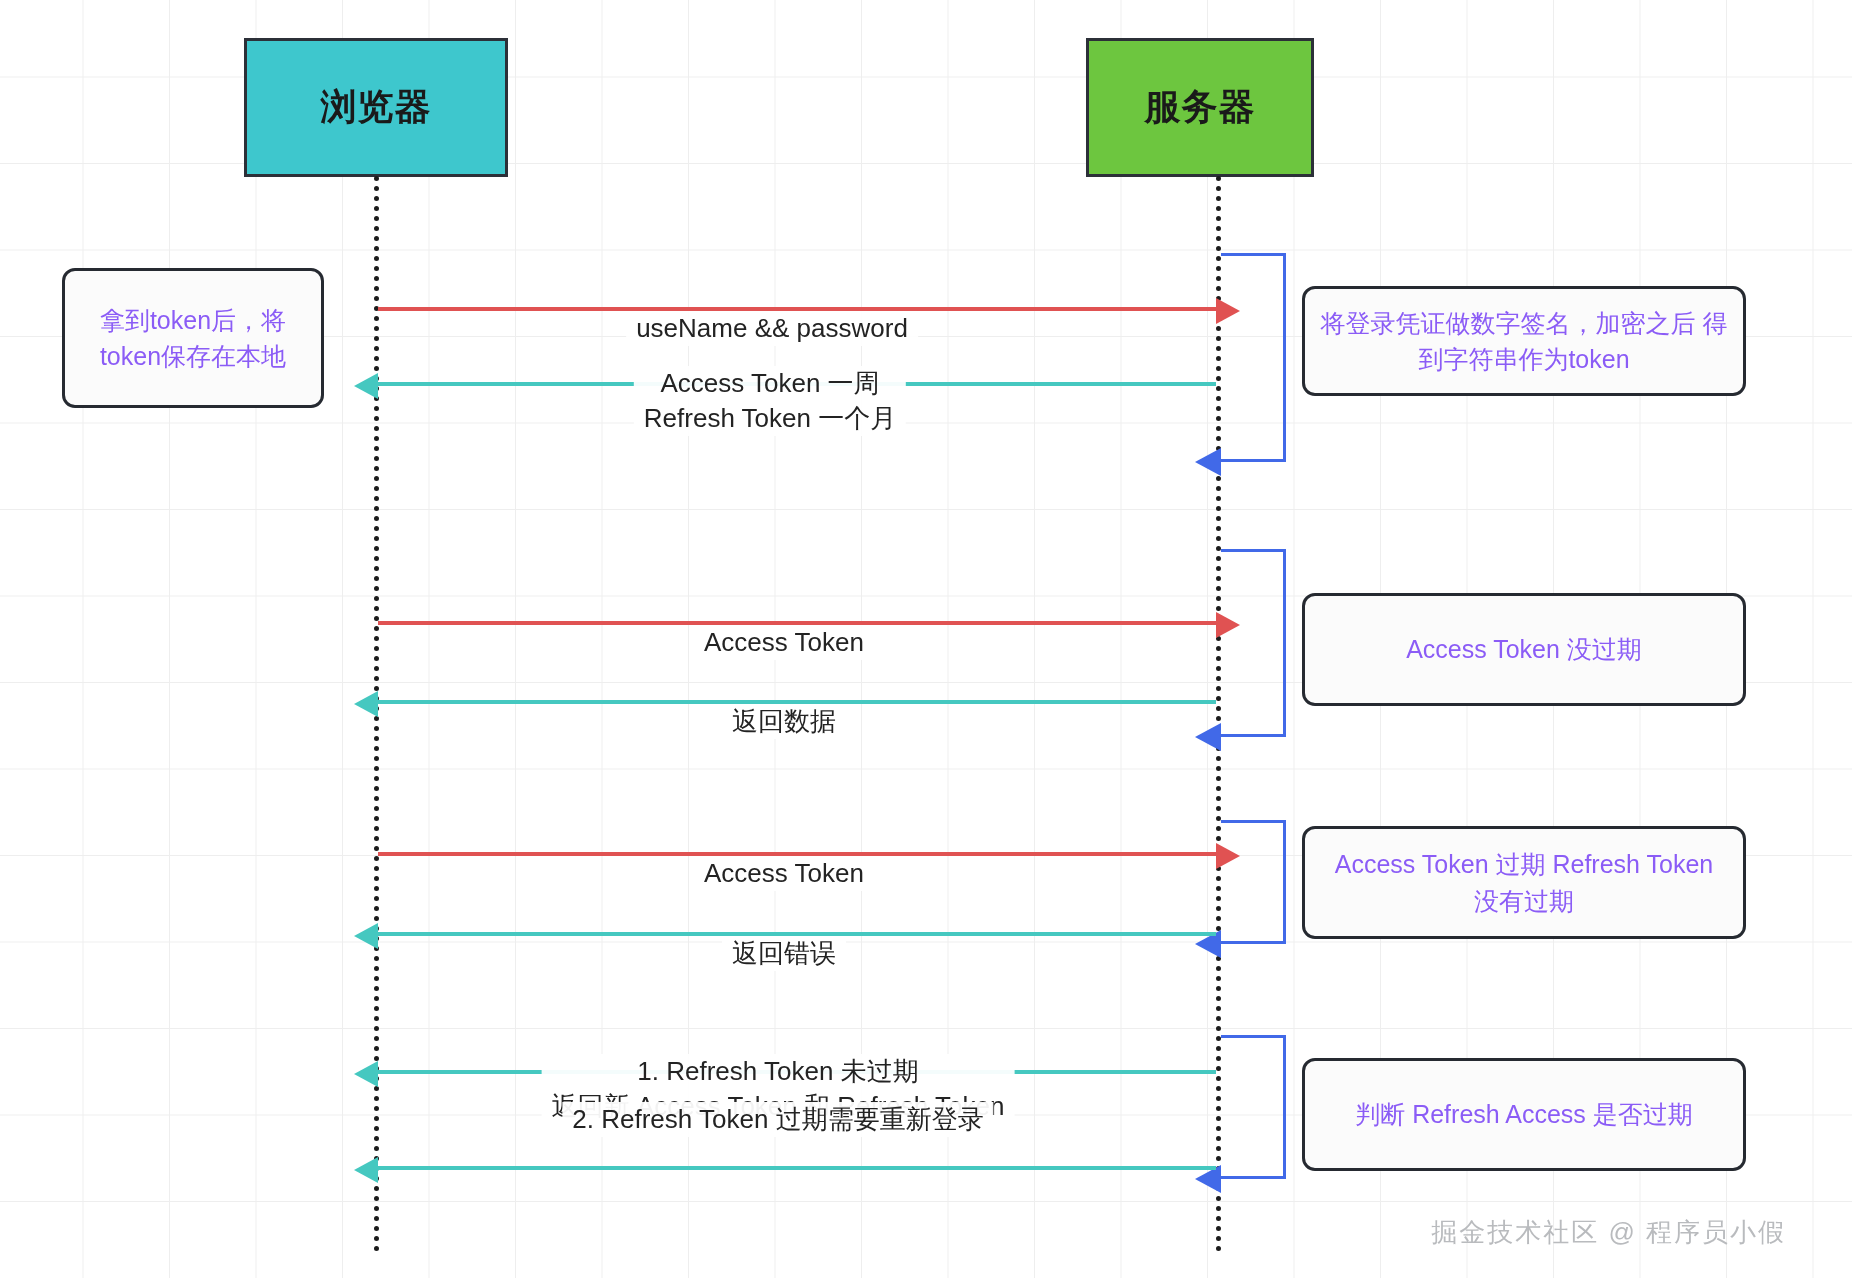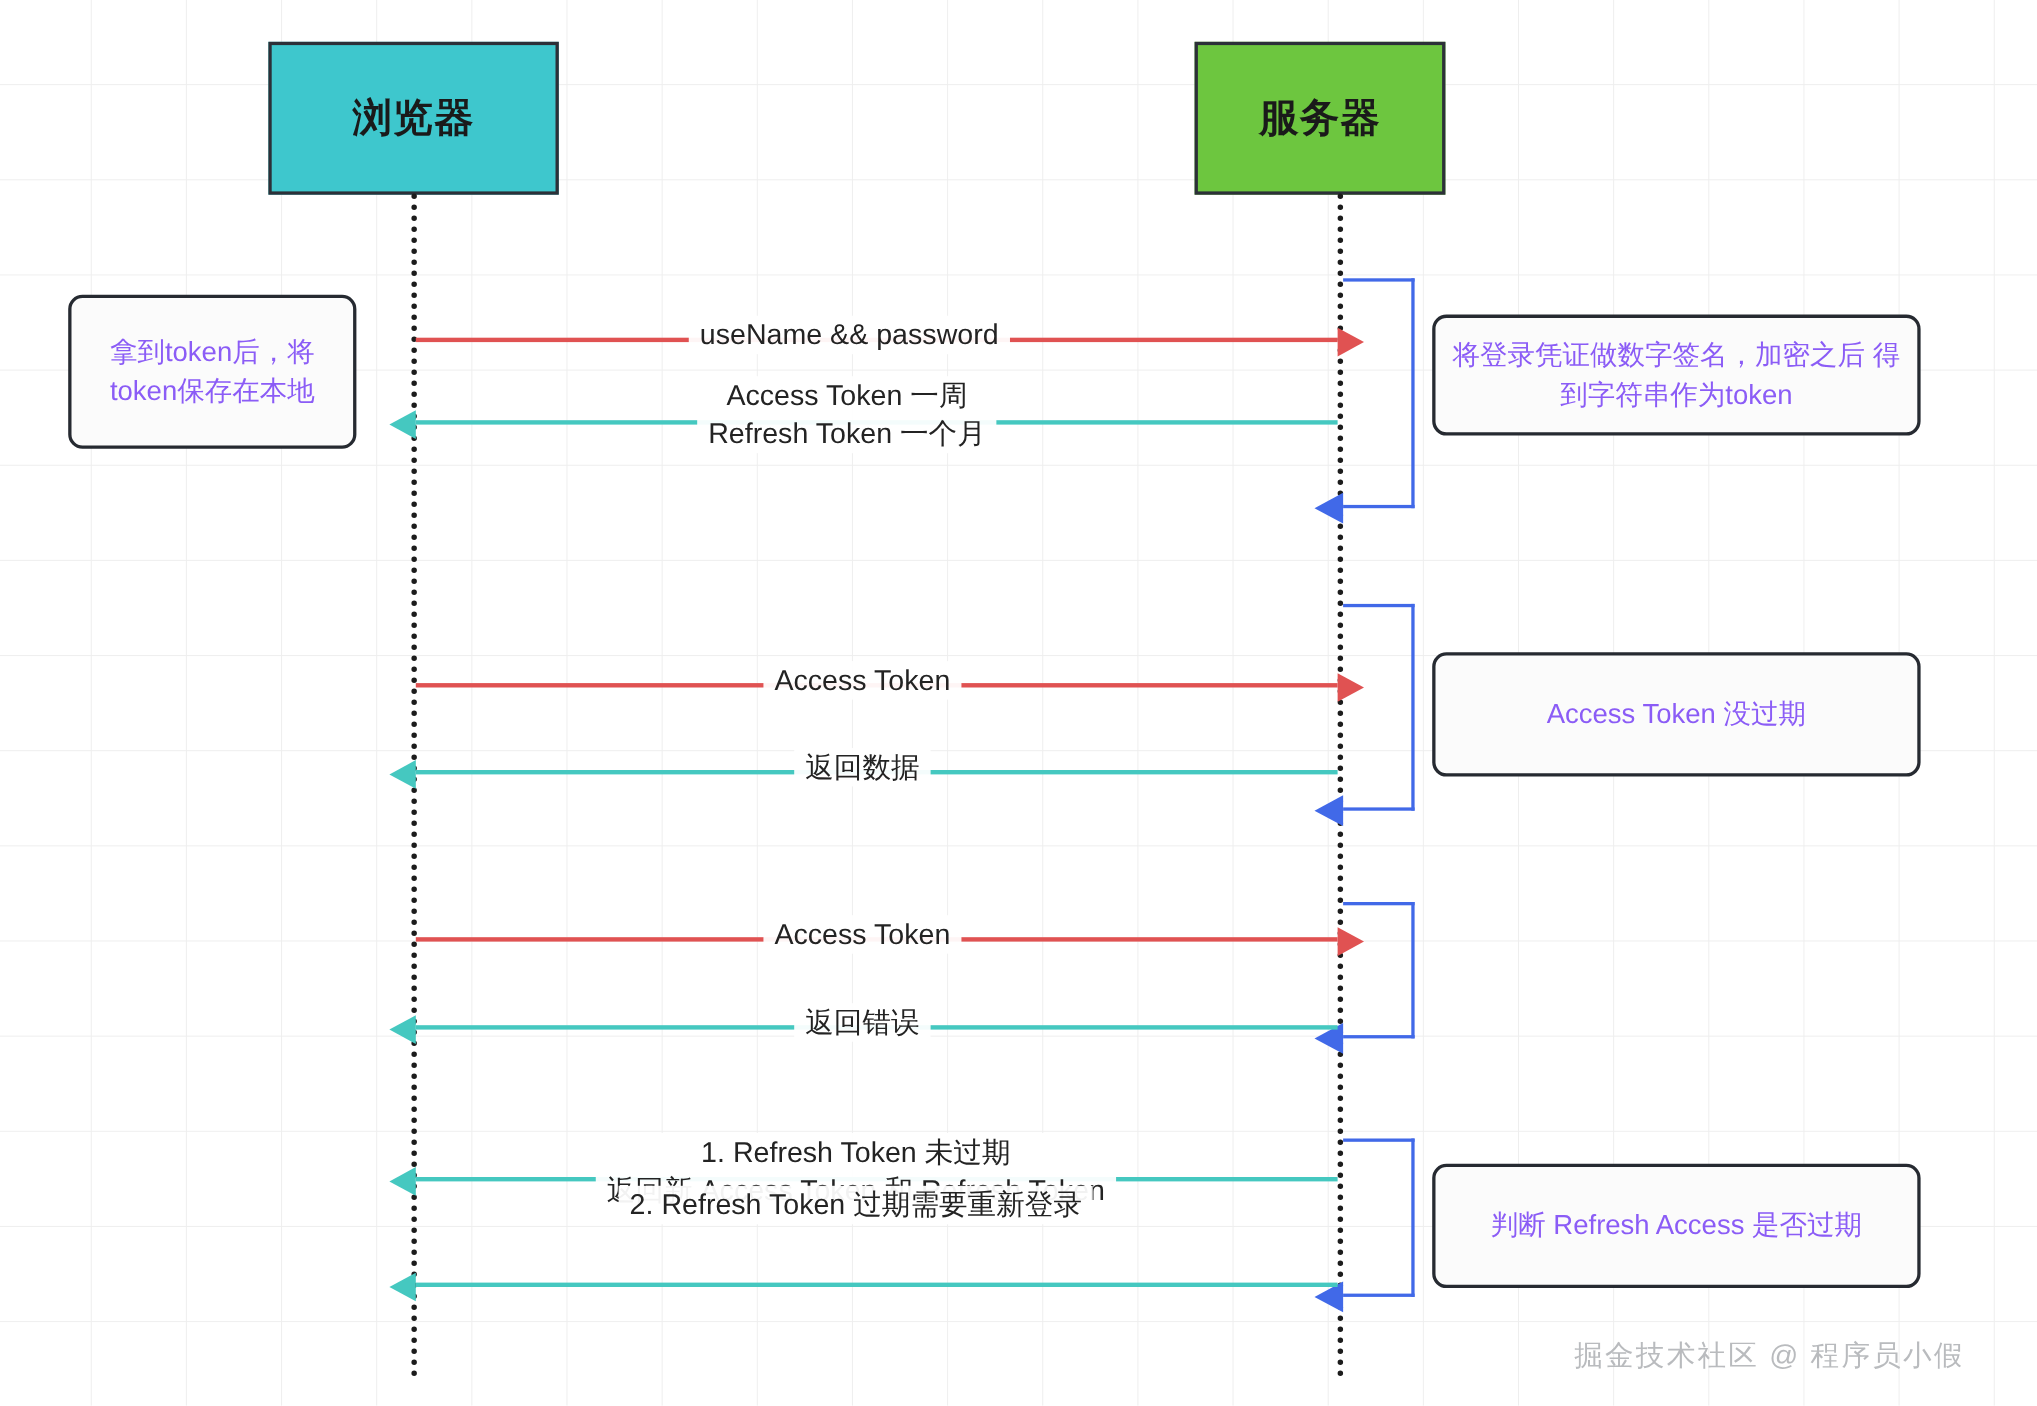--- a/index.html
+++ b/index.html
@@ -118,20 +118,21 @@
   .msg-label {
     position: absolute;
     transform: translateX(-50%);
     text-align: center;
     color: #232323;
     font-size: 26px;
     line-height: 1.35;
     background: rgba(255,255,255,0.94);
     padding: 0 10px;
     white-space: pre;
+    margin-top: 24px;
   }
 
   
   .selfloop {
     position: absolute;
     box-sizing: border-box;
     border: 3px solid #4169e8;
     border-left: none;
     left: 1221px;
     width: 65px;
@@ -176,20 +177,24 @@
     <span>拿到token后，将
 token保存在本地</span>
   </div>
   <div class="note note-r1">
     <span>将登录凭证做数字签名，加密之后
 得到字符串作为token</span>
   </div>
   <div class="note note-r2">
     <span>Access Token 没过期</span>
   </div>
+  <div class="note note-r3">
+    <span>Access Token 过期
+Refresh Token 没有过期</span>
+  </div>
   <div class="note note-r4">
     <span>判断 Refresh Access 是否过期</span>
   </div>
 
   <div class="selfloop" style="top:253px; height:209px;">
     <span class="tip"></span>
   </div>
   <div class="selfloop" style="top:549px; height:188px;">
     <span class="tip"></span>
   </div>

